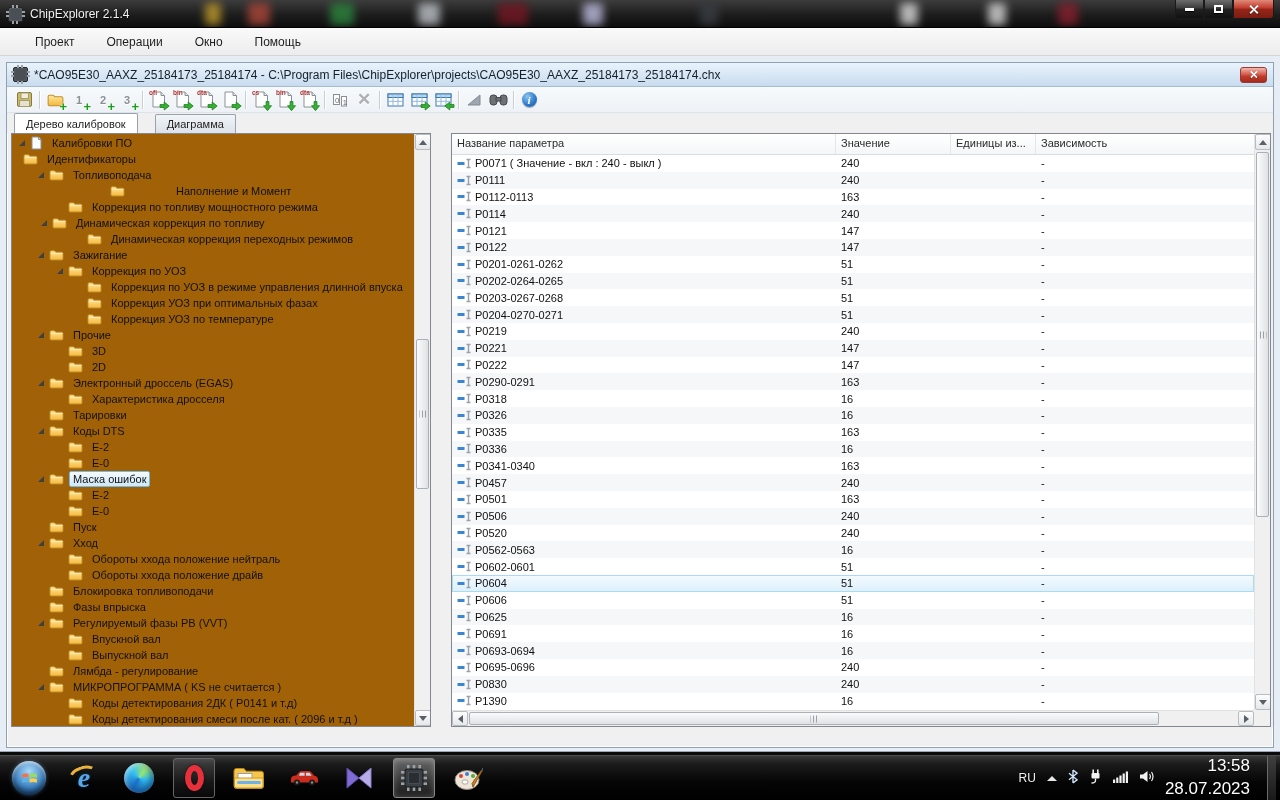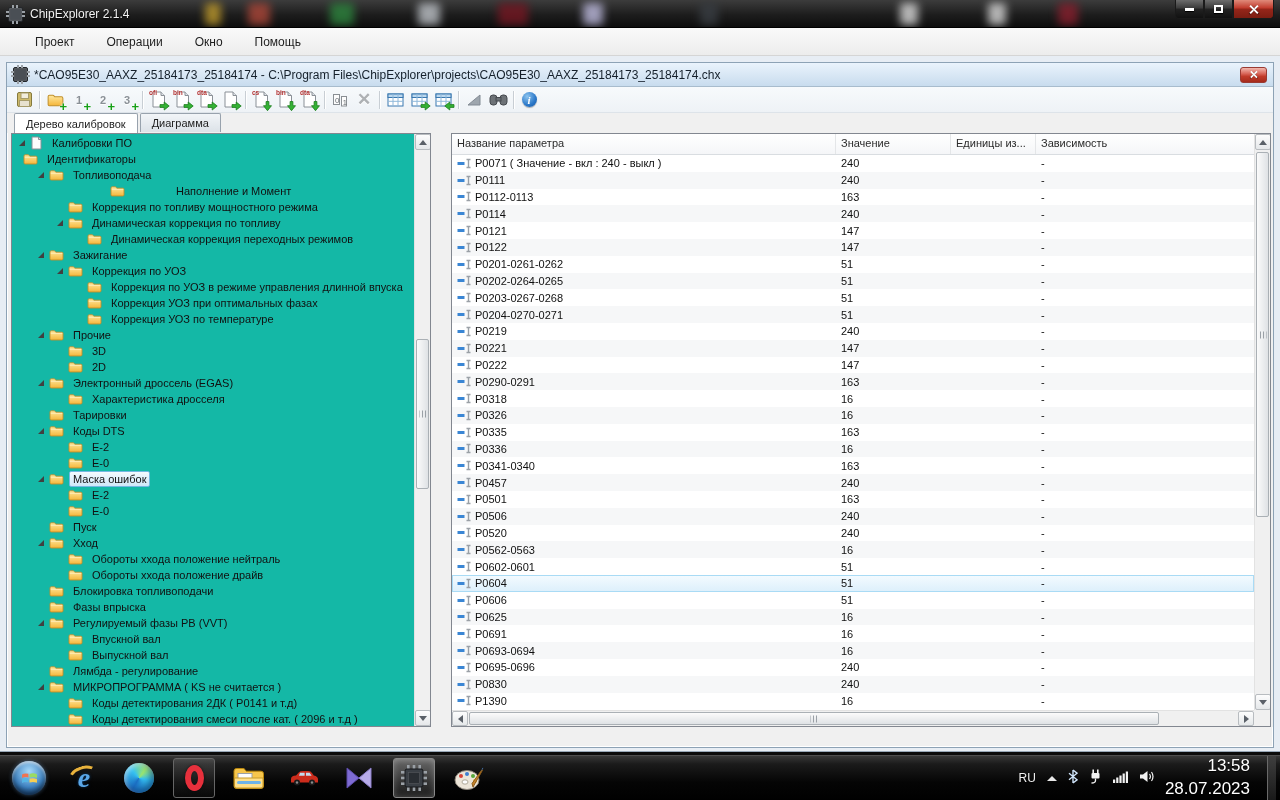--- a/index.html
+++ b/index.html
@@ -52,27 +52,27 @@
   .plus { position:absolute; right:-2px; bottom:-3px; color:#18a018; font-weight:bold; font-size:13px; text-shadow:0 0 2px #fff,0 0 2px #fff; line-height:1; }
   .numglyph { font-size:11px; font-weight:bold; color:#8a9096; text-shadow:0 1px 0 #fff; }
   .flabel { position:absolute; left:1px; top:-1px; font-size:6.5px; font-weight:bold; color:#b03030; text-shadow:0 0 1px #fff; }
   .arr { position:absolute; right:-2px; bottom:-1px; }
   .arr.down { transform:rotate(90deg); }
   .arr.left { transform:rotate(180deg); }
   .grayx { font-size:17px; font-weight:bold; color:#abaeb1; text-shadow:0 1px 0 #fff; line-height:1; }
   .infoicon { width:15px; height:15px; border-radius:50%; background:radial-gradient(circle at 35% 30%, #8cc4ef, #2a77c8 60%, #1a56a0); color:#fff; font:italic bold 11px "Liberation Serif", serif; display:flex; align-items:center; justify-content:center; box-shadow:0 1px 1px rgba(0,0,0,.3); }
 
   
-  #tabbar { height:20px; display:flex; align-items:flex-start; padding-left:7px; background:#f0f0f0; }
+  #tabbar { height:20px; display:flex; align-items:center; padding-left:7px; background:#f0f0f0;gap:15px; }
   .tab { font-size:11px; color:#1e1e1e; padding:3px 11px 3px; border:1px solid #98a2ad; border-bottom:none; border-radius:2px 2px 0 0; background:linear-gradient(#f2f5f8,#dce2e8); margin-right:2px; }
   .tab.active { background:#fff; padding-top:4px; }
 
   
   #cpanels { position:absolute; left:2px; top:70px; width:1264px; height:594px; background:#f0f0f0; }
-  #treepanel { position:absolute; left:2px; top:0; width:420px; height:594px; border:1px solid #828790; background:#14b8a6; overflow:hidden; }
+  #treepanel { position:absolute; left:2px; top:0; width:420px; height:594px; border:1px solid #828790; background:#a16207; overflow:hidden; }
   #treebody { position:absolute; left:0; top:1px; right:16px; bottom:1px; overflow:hidden; }
   .tree-row { height:16px; display:flex; align-items:center; white-space:nowrap; }
   .exp { width:0; height:0; border-left:6px solid transparent; border-bottom:6px solid #404040; margin-right:5px; flex:none; }
   .exp-sp { width:11px; flex:none; }
   .ticon { margin-right:5px; display:flex; flex:none; }
   .tlbl { font-size:11px; color:#111; padding:1px 3px; border:1px solid transparent; }
   .tlbl.sel { background:linear-gradient(#f4fafe,#cfe8f8); border:1px solid #73b9e2; border-radius:2px; }
 
   
   .vscroll { position:absolute; right:0; top:0; bottom:0; width:16px; background:#f0f0f0; border-left:1px solid #e2e2e2; }
@@ -436,21 +436,21 @@
             <div class="tree-row" style="padding-left: 45px;">
               <span class="exp-sp"></span>
               <span class="ticon">
                 <svg width="15" height="12" viewBox="0 0 15 12">
                   <path d="M1 3 Q1 1.8 2.2 1.8 L5.2 1.8 Q5.8 1.8 6.2 2.4 L6.8 3.2 L12.8 3.2 Q14 3.2 14 4.4 L14 9.8 Q14 11 12.8 11 L2.2 11 Q1 11 1 9.8 Z" fill="url(#gradFolder)" stroke="#c08f2a" stroke-width="0.9"></path>
                   <path d="M1.8 4.4 L13.2 4.4" stroke="#ffeebc" stroke-width="0.8"></path>
                 </svg>
               </span>
               <span class="tlbl">Коррекция по топливу мощностного режима</span>
             </div>
-            <div class="tree-row" style="padding-left: 45px;">
+            <div class="tree-row" style="padding-left: 29px;">
               <span class="exp"></span>
               <span class="ticon">
                 <svg width="15" height="12" viewBox="0 0 15 12">
                   <path d="M1 3 Q1 1.8 2.2 1.8 L5.2 1.8 Q5.8 1.8 6.2 2.4 L6.8 3.2 L12.8 3.2 Q14 3.2 14 4.4 L14 9.8 Q14 11 12.8 11 L2.2 11 Q1 11 1 9.8 Z" fill="url(#gradFolder)" stroke="#c08f2a" stroke-width="0.9"></path>
                   <path d="M1.8 4.4 L13.2 4.4" stroke="#ffeebc" stroke-width="0.8"></path>
                 </svg>
               </span>
               <span class="tlbl">Динамическая коррекция по топливу</span>
             </div>
             <div class="tree-row" style="padding-left: 64px;">

